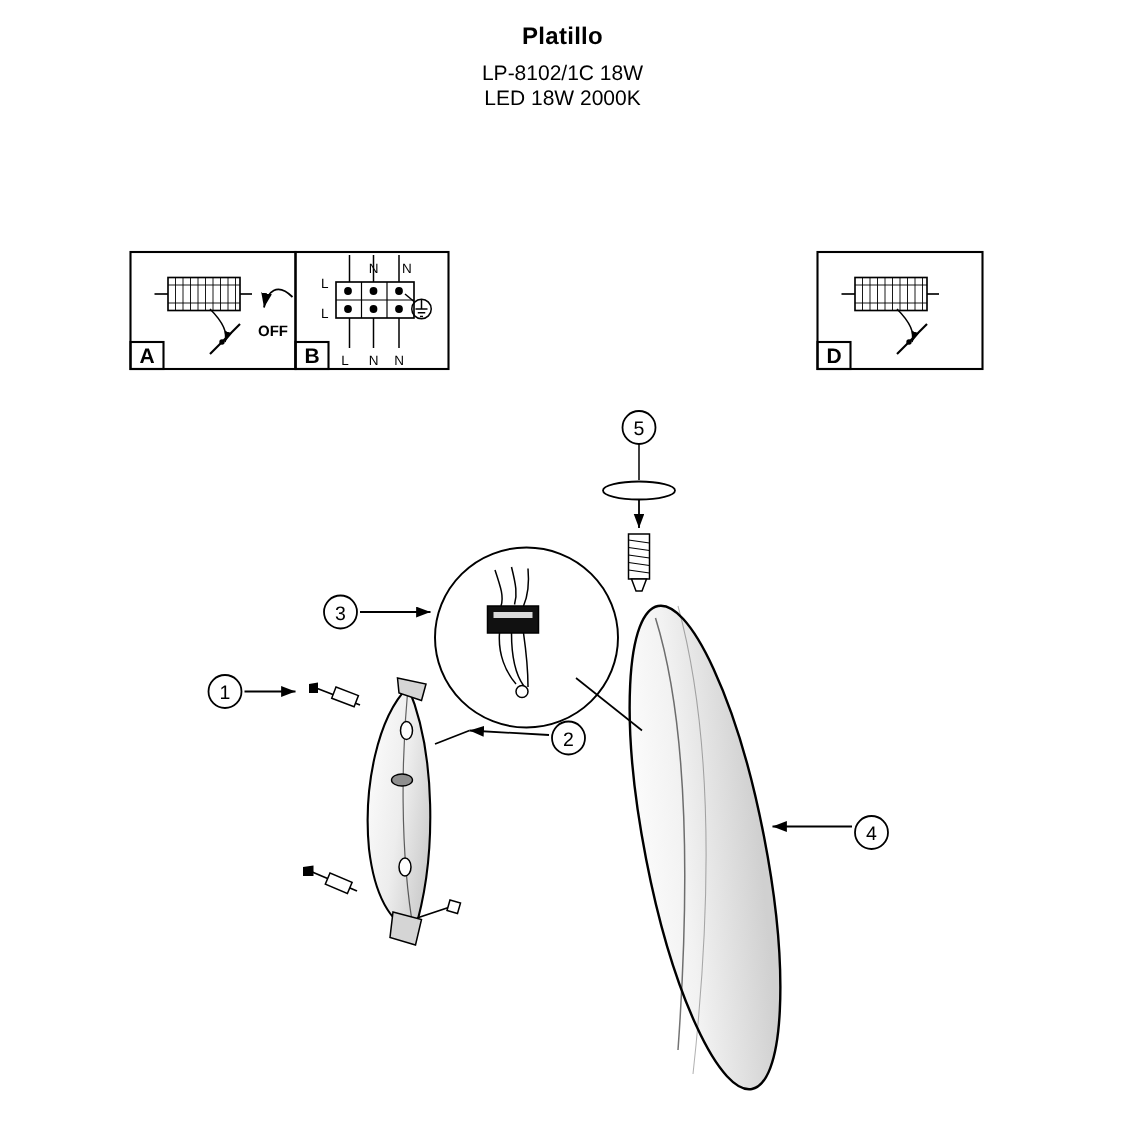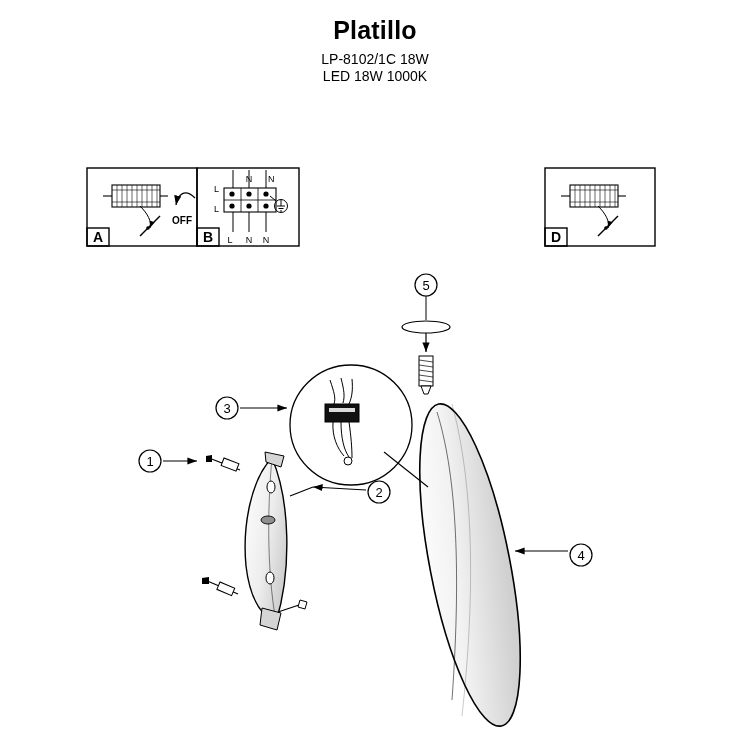--- a/index.html
+++ b/index.html
@@ -20,21 +20,21 @@
   }
   .header {
     position: absolute;
     top: 0;
     left: 0;
     width: 750px;
     text-align: center;
     padding-top: 16px;
   }
   .title {
-    font-size: 25px;
+    font-size: 16px;
     font-weight: bold;
     letter-spacing: 0.2px;
     margin: 0 0 6px 0;
   }
   .subline {
     font-size: 14px;
     line-height: 17px;
     margin: 0;
   }
   svg.layer {
@@ -63,21 +63,21 @@
   }
 </style>
 </head>
 <body>
 
 <div id="sheet">
 
   <div class="header">
     <div class="title">Platillo</div>
     <div class="subline">LP-8102/1C 18W</div>
-    <div class="subline">LED 18W 1000K</div>
+    <div class="subline">LED 18W 2000K</div>
   </div>
 
   <svg class="layer" viewBox="0 0 750 750">
     <defs>
       <marker id="arrow" markerWidth="9" markerHeight="9" refX="8" refY="3" orient="auto">
         <path d="M0,0 L8,3 L0,6 z" fill="#000"></path>
       </marker>
       <marker id="arrowsm" markerWidth="8" markerHeight="8" refX="7" refY="2.6" orient="auto">
         <path d="M0,0 L7,2.6 L0,5.2 z" fill="#000"></path>
       </marker>

